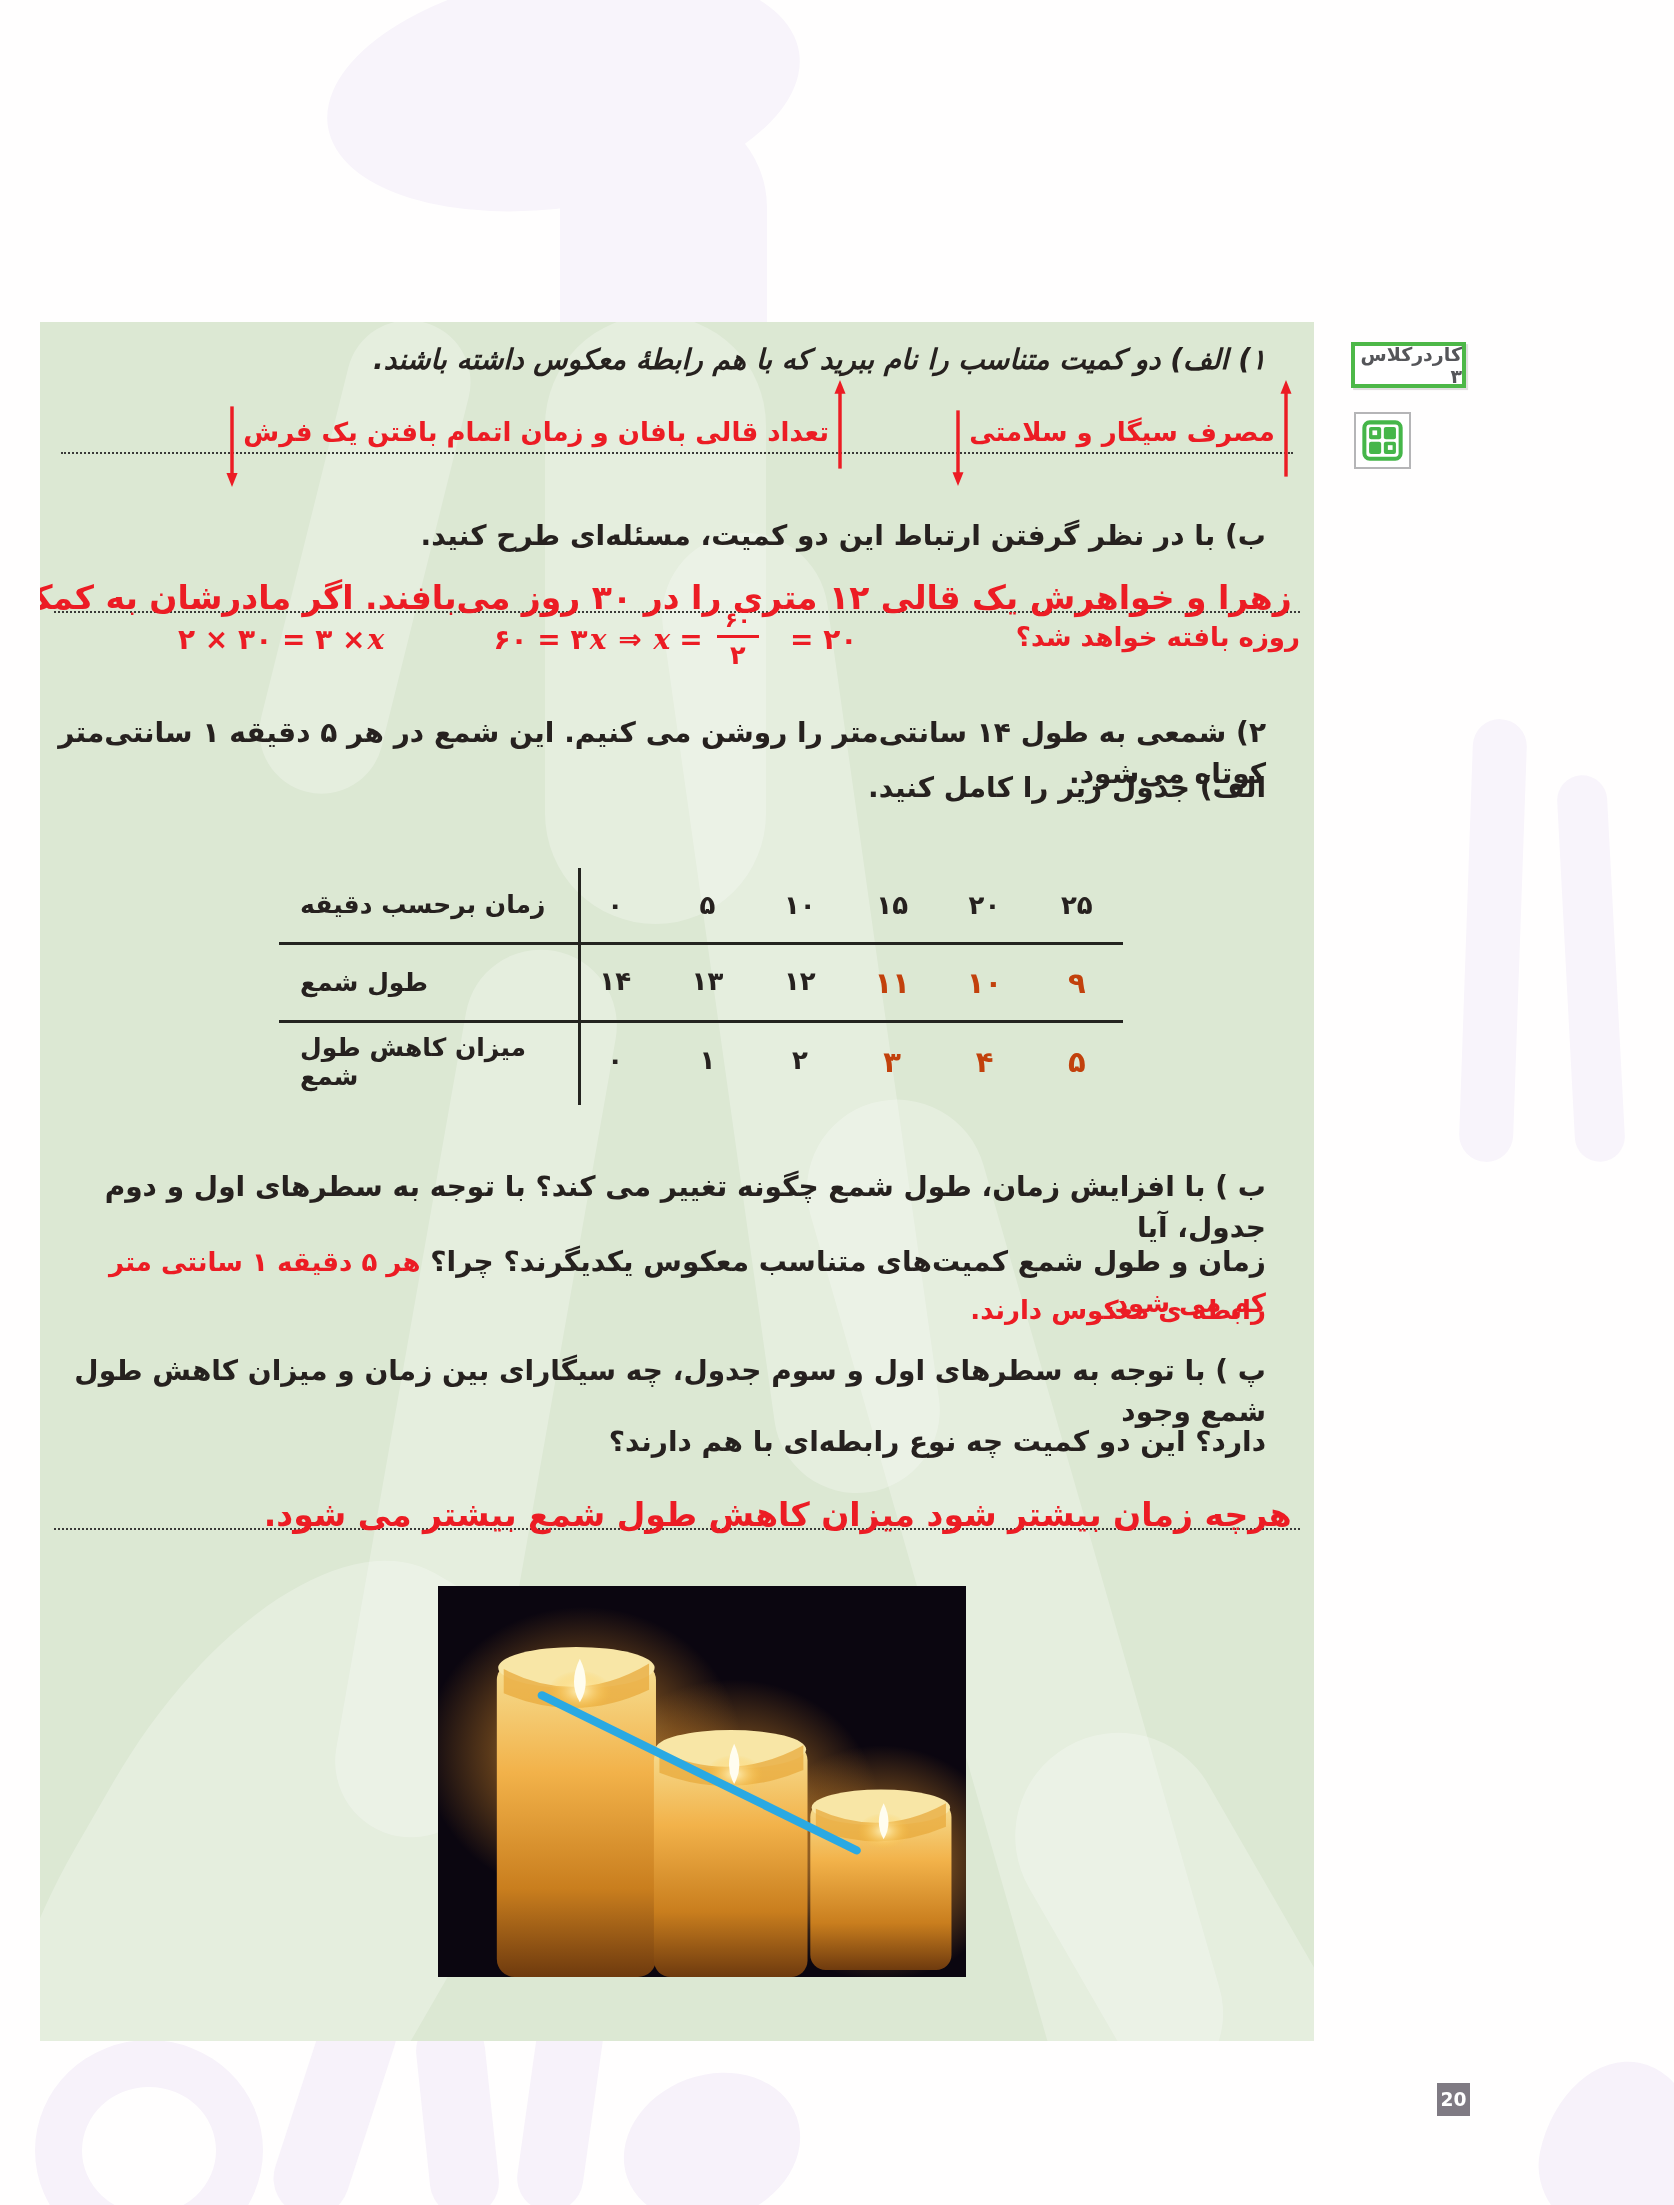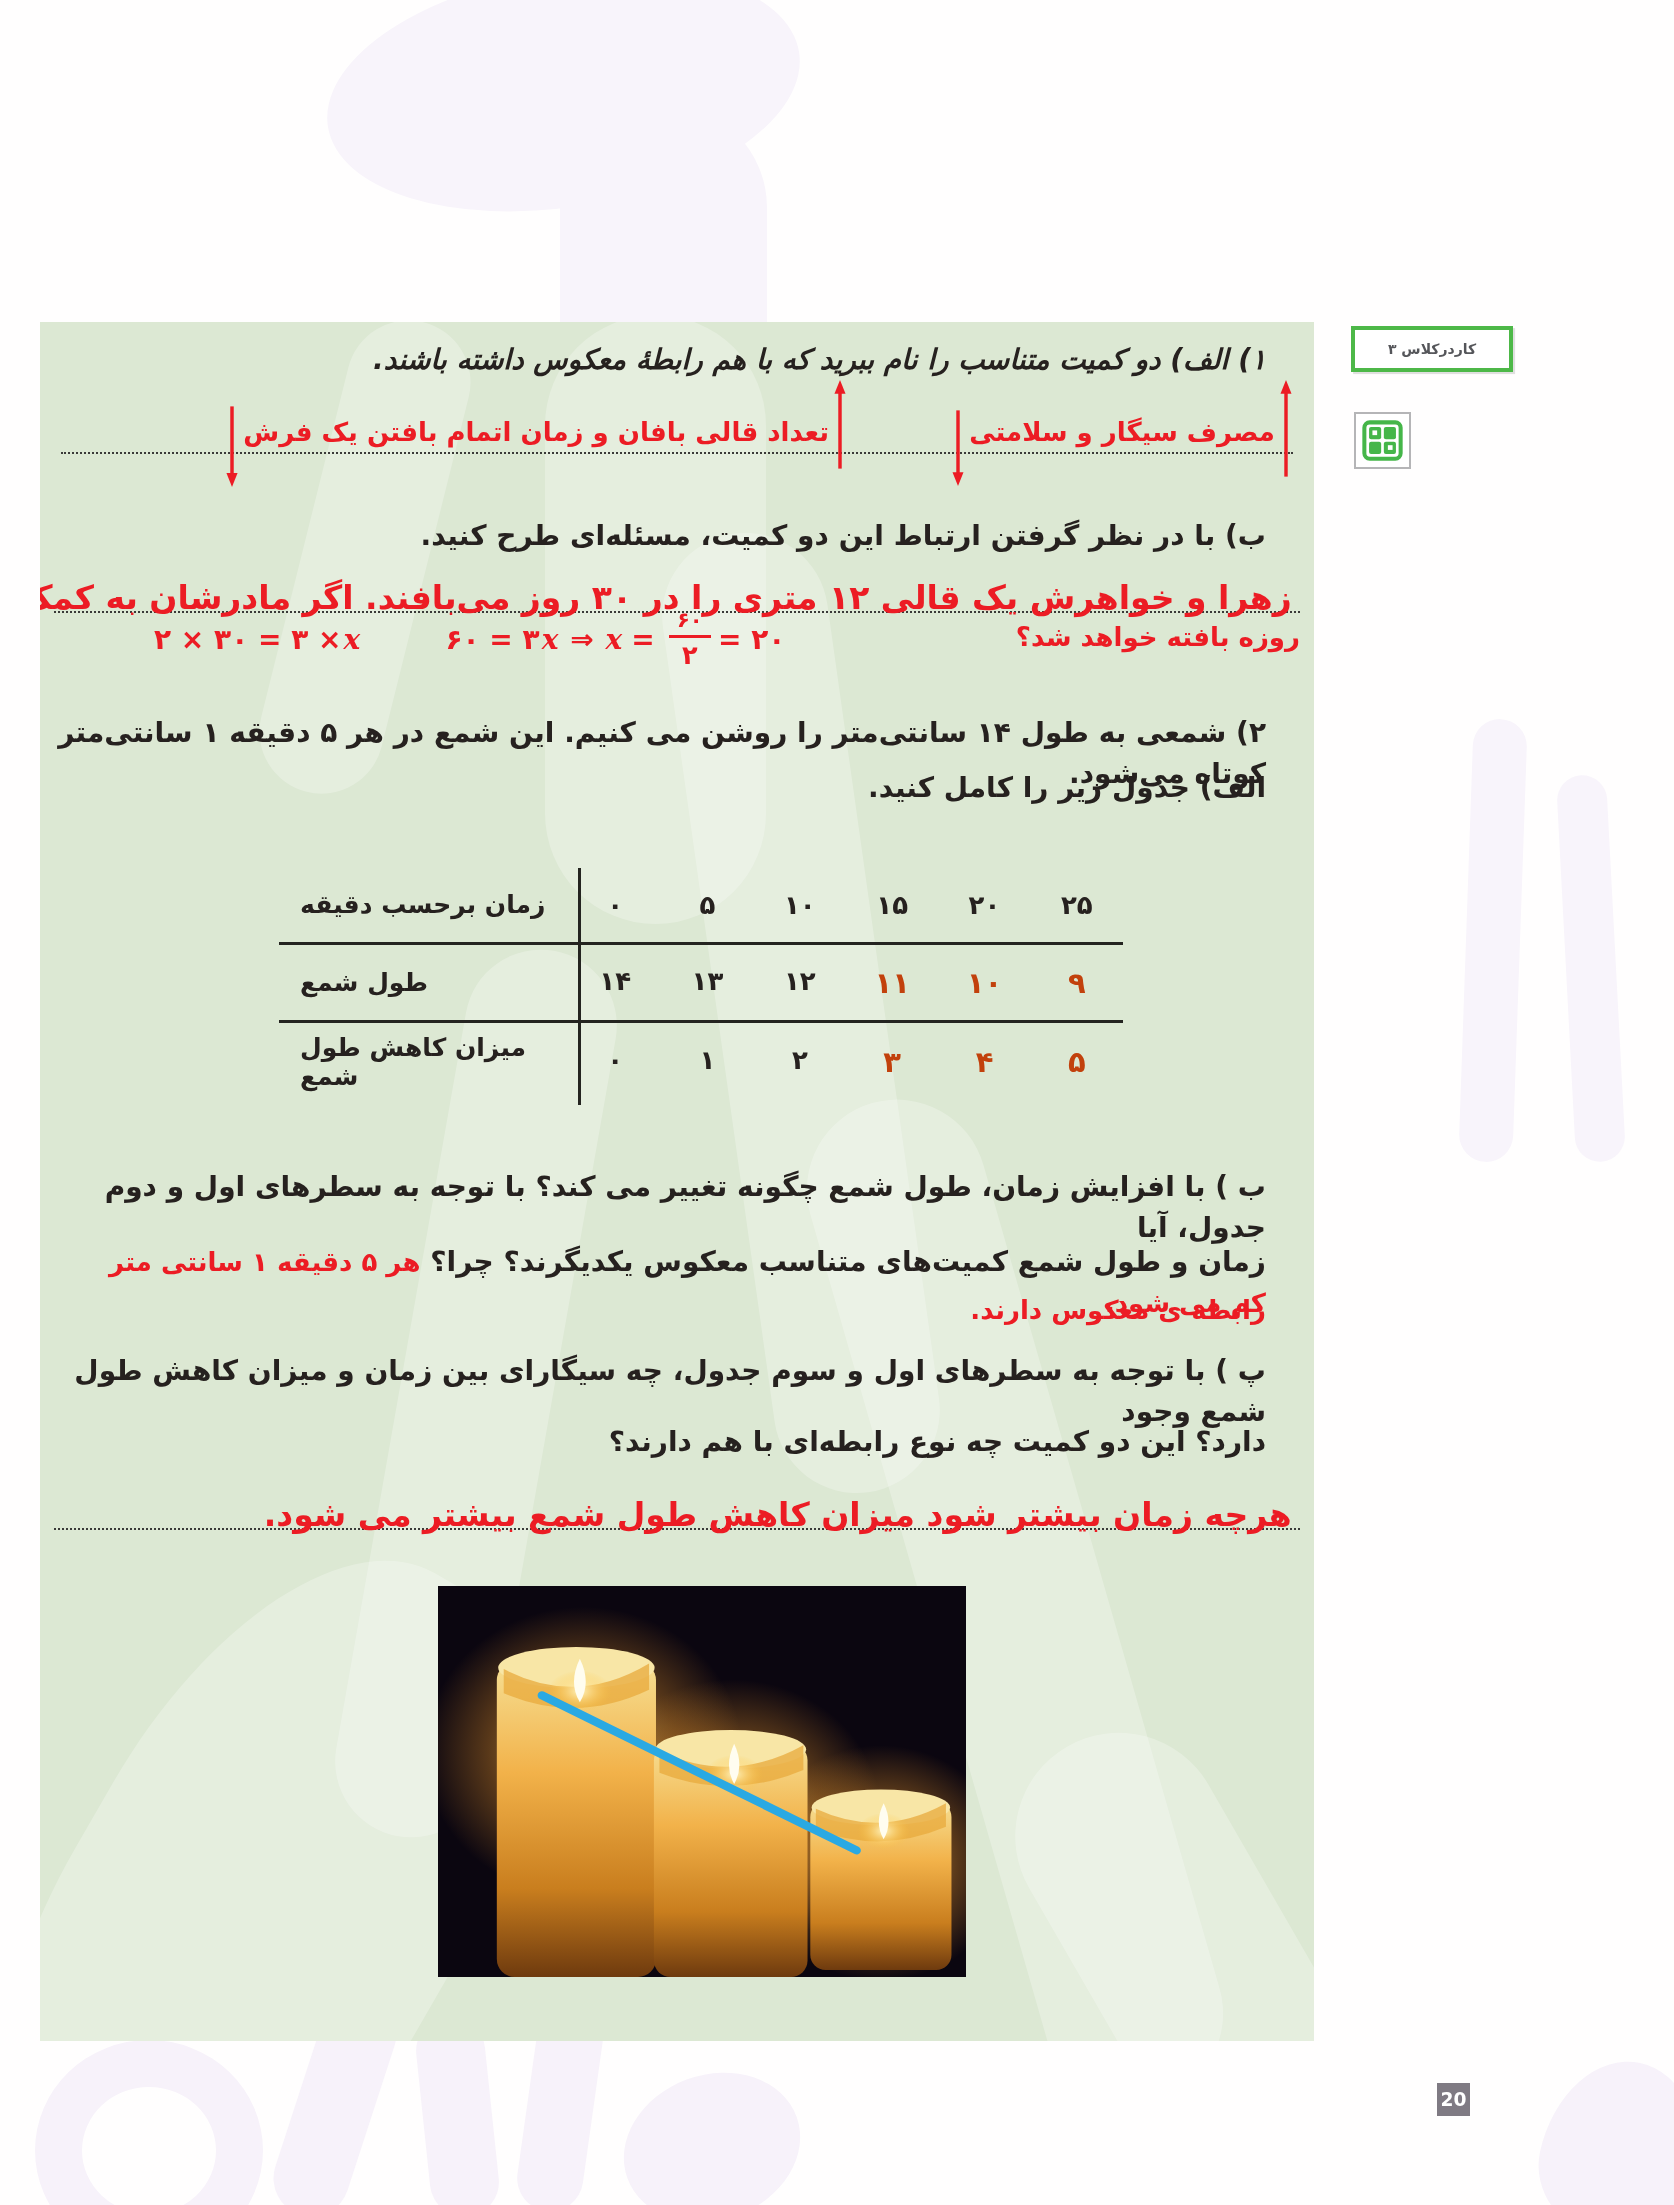--- a/index.html
+++ b/index.html
@@ -13,24 +13,24 @@
 
   
   .green-box{
     position:absolute;left:40px;top:322px;width:1274px;height:1719px;
     background:#dce8d3;overflow:hidden;
   }
   .gstreak{position:absolute;background:rgba(255,255,255,.26);border-radius:111px;}
 
   
   .side-badge{
-    position:absolute;left:1351px;top:326px;width:162px;height:46px;
+    position:absolute;left:1351px;top:342px;width:115px;height:46px;
     background:#ffffff;border:4.1px solid #4db848;box-sizing:border-box;
     display:flex;align-items:center;justify-content:center;
-    color:#55565a;font-weight:bold;font-size:14px;direction:rtl;z-index:2;
+    color:#55565a;font-weight:bold;font-size:19px;direction:rtl;z-index:2;
     box-shadow:2.1px 2.1px 0 rgba(0,0,0,.12);
   }
   .side-icon{
     position:absolute;left:1354px;top:412px;width:57px;height:57px;
     background:#fff;border:2.8px solid #b5b5b7;box-sizing:border-box;z-index:2;
     display:flex;align-items:center;justify-content:center;
   }
 
   .blk{position:absolute;direction:rtl;color:#26211f;font-weight:bold;font-size:28px;line-height:1.45;}
   .red{color:#ec1c24;}
@@ -46,21 +46,21 @@
   .q1-ans .atxt{margin-top:36px;font-size:26px;font-weight:bold;color:#ec1c24;white-space:nowrap;position:relative;z-index:1;padding:0 4.1px;}
   .q1-ans .arr{position:relative;z-index:1;flex:0 0 auto;}
   .q1-ans .sp{flex:0 0 104px;}
   .q1-ans .spgrow{flex:1 1 auto;}
 
   
   .equations{
     position:absolute;left:114px;top:286px;direction:ltr;display:flex;align-items:center;
     color:#ec1c24;font-weight:bold;font-size:28px;
   }
-  .equations .piece{white-space:pre;}
+  .equations .piece{white-space:pre;margin-left:24px;}
   .equations .varx{font-style:italic;font-family:"DejaVu Serif",serif;padding:0 2.1px;}
   .equations .gap{width:83px;}
   .frac{display:inline-flex;flex-direction:column;align-items:center;margin:0 7px;}
   .frac .num{padding:0 8.3px 2.8px;border-bottom:3.5px solid #ec1c24;font-size:21px;line-height:1.15;}
   .frac .den{padding-top:2.8px;font-size:25.6px;line-height:1.15;}
 
   
   .candle-table{position:absolute;left:239px;top:545px;width:844px;height:239px;}
   .ct-vline{position:absolute;left:299px;top:1.4px;bottom:1.4px;width:2.8px;background:#242420;}
   .ct-row{display:flex;direction:ltr;align-items:center;height:78px;box-sizing:border-box;}

